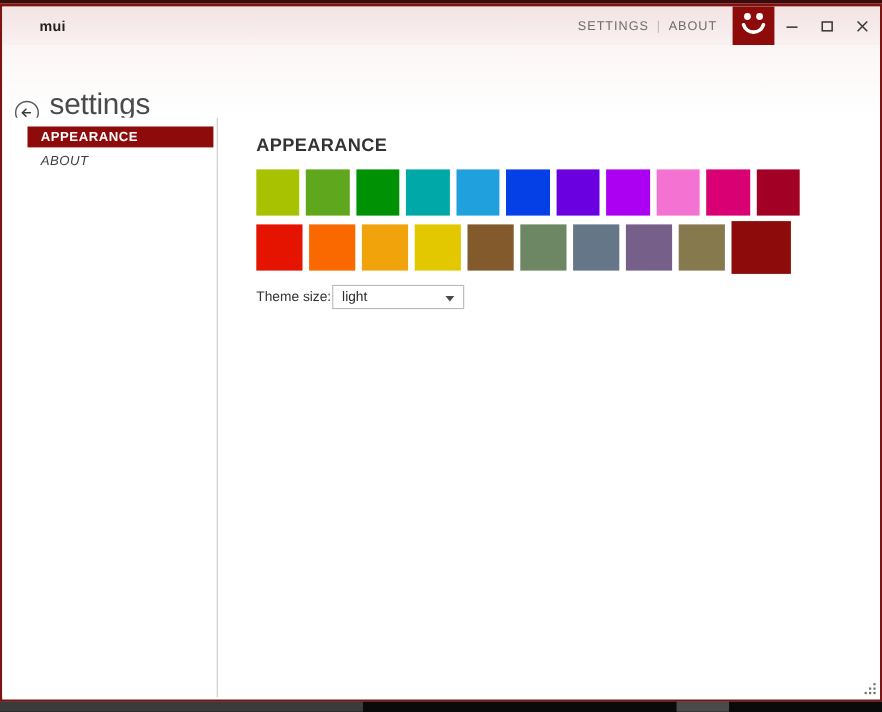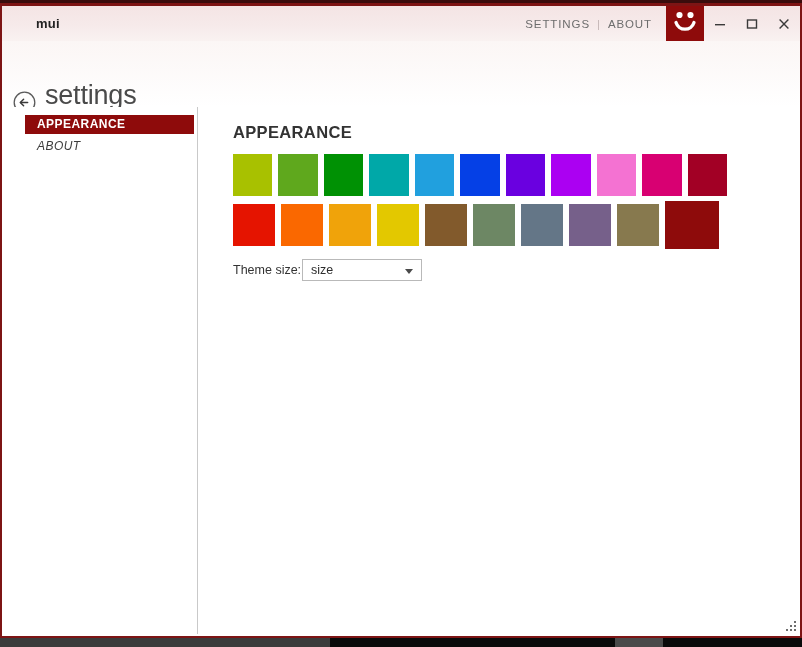--- a/index.html
+++ b/index.html
@@ -367,21 +367,21 @@
             <div class="swatch" style="background-color: rgb(118, 96, 138);"></div>
             <div class="swatch" style="background-color: rgb(135, 121, 78);"></div>
             <div class="swatch selected" style="background-color: rgb(142, 11, 11);"></div>
           </div>
         </div>
 
         <div id="form-rows">
           <div class="form-row">
             <div class="form-label">Theme size:</div>
             <div class="dropdown">
-              <span class="dd-value">size</span>
+              <span class="dd-value">light</span>
               <span class="dd-arrow"></span>
             </div>
           </div>
         </div>
 
       </div>
     </div>
 
     <div id="resize-grip">
       <i style="left:9px; top:0px;"></i>

